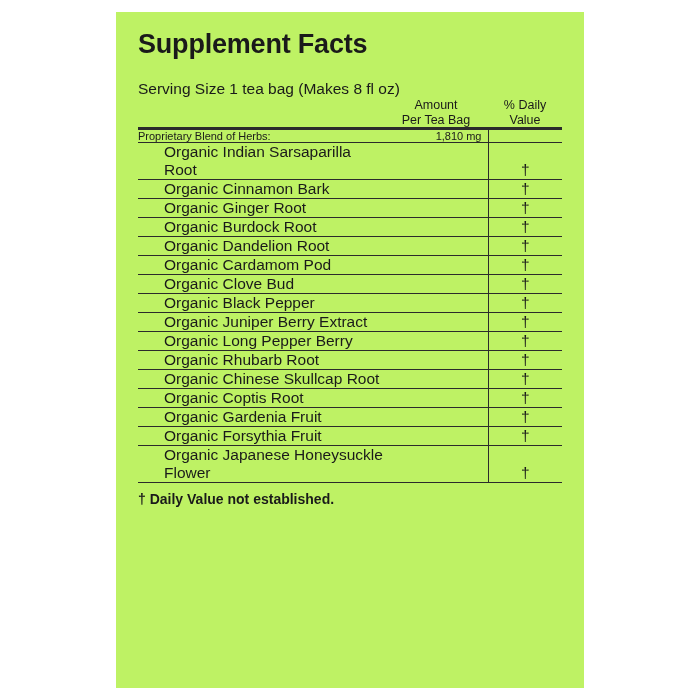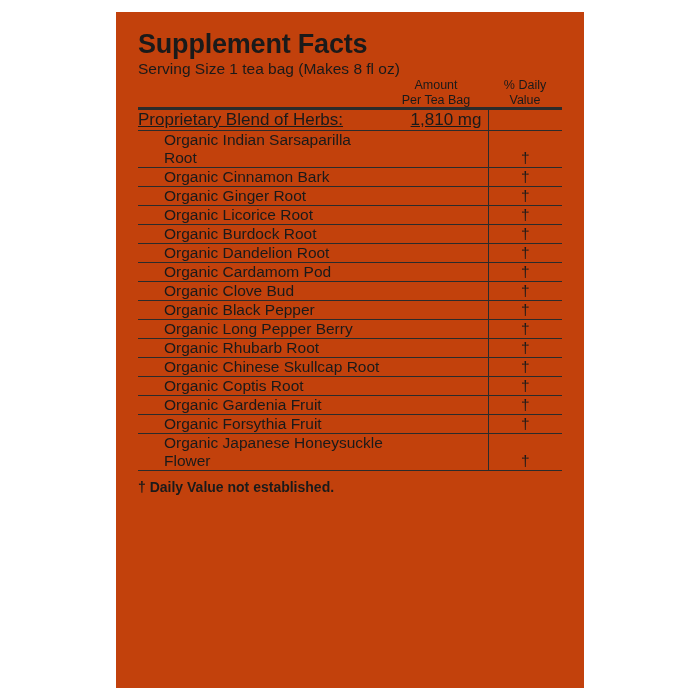--- a/index.html
+++ b/index.html
@@ -9,41 +9,41 @@
     height: 700px;
     background: #ffffff;
     font-family: "Liberation Sans", sans-serif;
   }
   #panel {
     position: absolute;
     left: 116px;
     top: 12px;
     width: 468px;
     height: 676px;
-    background: #c2410c;
+    background: #bef264;
     box-sizing: border-box;
   }
   #inner {
     position: absolute;
     left: 22px;
     top: 18px;
     width: 424px;
     box-sizing: border-box;
   }
   .title {
     font-size: 27px;
     font-weight: bold;
     color: #1a1a1a;
     letter-spacing: -0.2px;
     line-height: 1.1;
   }
   .serving {
     font-size: 15.5px;
     color: #1a1a1a;
-    margin-top: 0;
+    margin-top: 20px;
     line-height: 1.2;
   }
   table.facts {
     width: 100%;
     border-collapse: collapse;
     font-size: 15px;
     color: #1a1a1a;
   }
   table.facts td, table.facts th {
     padding: 0;
@@ -59,22 +59,21 @@
     font-size: 12.5px;
     line-height: 1.15;
     font-weight: normal;
   }
   .hdr-amount { text-align: center; }
   .hdr-dv { text-align: center; }
 
   .blend-row td {
     padding-top: 6px;
     padding-bottom: 6px;
-    font-size: 17px;
-    text-decoration: underline;
+    font-size: 11px;
   }
   .blend-row .amt {
     text-align: right;
     padding-right: 6px;
   }
   .item-row td {
     padding-top: 6px;
     padding-bottom: 6px;
     font-size: 15.5px;
   }
@@ -142,25 +141,20 @@
             <td class="item-name">Organic Cinnamon Bark</td>
             <td></td>
             <td class="dagger vline">†</td>
           </tr>
           <tr class="item-row underline-row">
             <td class="item-name">Organic Ginger Root</td>
             <td></td>
             <td class="dagger vline">†</td>
           </tr>
           <tr class="item-row underline-row">
-            <td class="item-name">Organic Licorice Root</td>
-            <td></td>
-            <td class="dagger vline">†</td>
-          </tr>
-          <tr class="item-row underline-row">
             <td class="item-name">Organic Burdock Root</td>
             <td></td>
             <td class="dagger vline">†</td>
           </tr>
           <tr class="item-row underline-row">
             <td class="item-name">Organic Dandelion Root</td>
             <td></td>
             <td class="dagger vline">†</td>
           </tr>
           <tr class="item-row underline-row">
@@ -168,20 +162,25 @@
             <td></td>
             <td class="dagger vline">†</td>
           </tr>
           <tr class="item-row underline-row">
             <td class="item-name">Organic Clove Bud</td>
             <td></td>
             <td class="dagger vline">†</td>
           </tr>
           <tr class="item-row underline-row">
             <td class="item-name">Organic Black Pepper</td>
+            <td></td>
+            <td class="dagger vline">†</td>
+          </tr>
+          <tr class="item-row underline-row">
+            <td class="item-name">Organic Juniper Berry Extract</td>
             <td></td>
             <td class="dagger vline">†</td>
           </tr>
           <tr class="item-row underline-row">
             <td class="item-name">Organic Long Pepper Berry</td>
             <td></td>
             <td class="dagger vline">†</td>
           </tr>
           <tr class="item-row underline-row">
             <td class="item-name">Organic Rhubarb Root</td>

